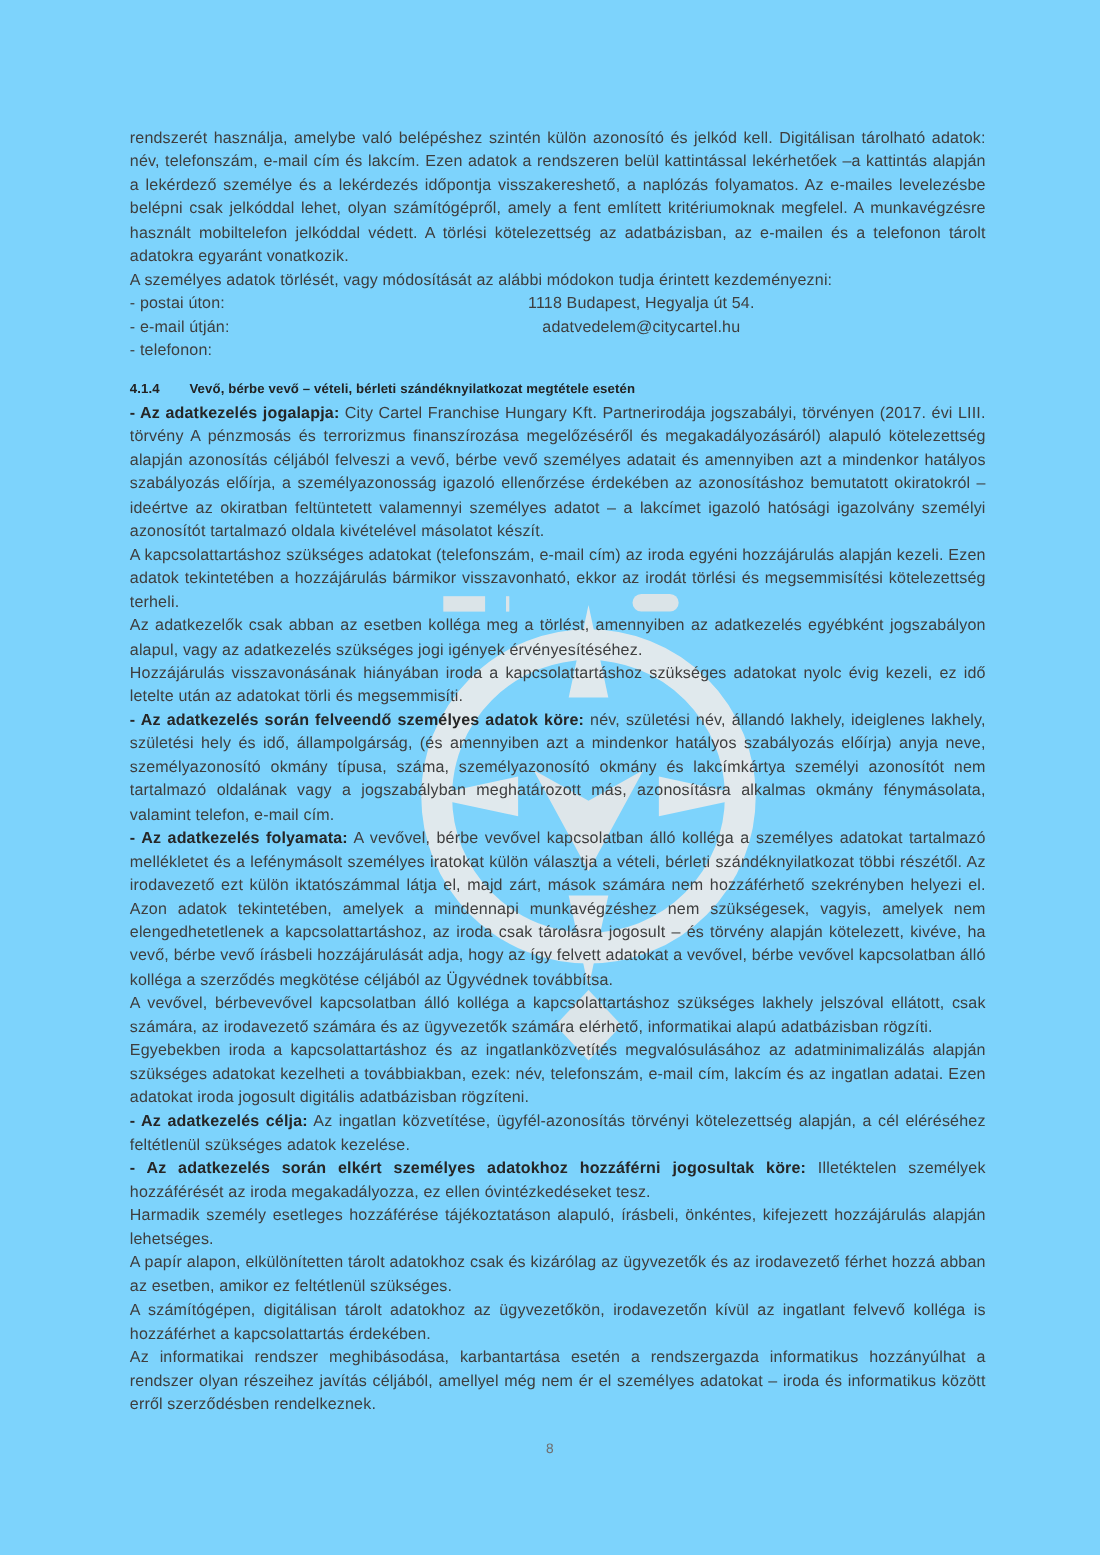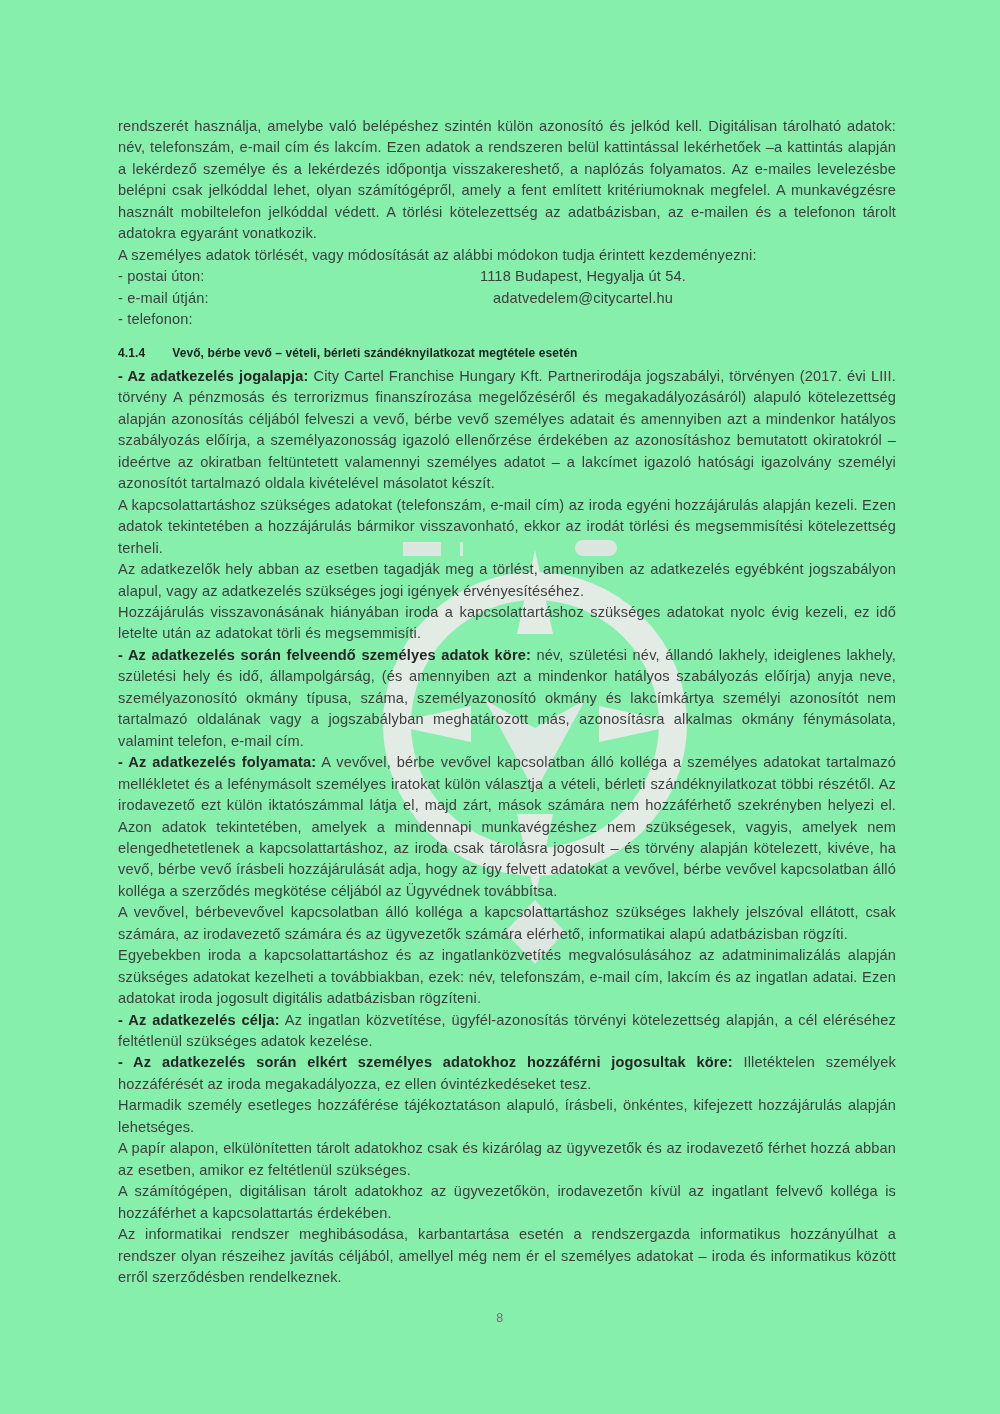--- a/index.html
+++ b/index.html
@@ -1,20 +1,20 @@
 <!DOCTYPE html>
 <html lang="hu"><head>
 <meta charset="utf-8">
 <style>
   html, body { margin: 0; padding: 0; background: #ffffff; }
   .page {
     position: relative;
     width: 1000px;
     height: 1414px;
-    background: #86efac;
+    background: #7dd3fc;
     font-family: "Liberation Sans", sans-serif;
     overflow: hidden;
   }
   .watermark {
     position: absolute;
     left: 365px;
     top: 462px;
     z-index: 0;
     pointer-events: none;
   }
@@ -101,21 +101,21 @@
 
     <h2 class="section-heading">
       <span class="section-number">4.1.4</span>
       <span class="section-title">Vevő, bérbe vevő – vételi, bérleti szándéknyilatkozat megtétele esetén</span>
     </h2>
 
     <p class="para"><span class="lead">- Az adatkezelés jogalapja:</span><span> City Cartel Franchise Hungary Kft. Partnerirodája jogszabályi, törvényen (2017. évi LIII. törvény A pénzmosás és terrorizmus finanszírozása megelőzéséről és megakadályozásáról) alapuló kötelezettség alapján azonosítás céljából felveszi a vevő, bérbe vevő személyes adatait és amennyiben azt a mindenkor hatályos szabályozás előírja, a személyazonosság igazoló ellenőrzése érdekében az azonosításhoz bemutatott okiratokról – ideértve az okiratban feltüntetett valamennyi személyes adatot – a lakcímet igazoló hatósági igazolvány személyi azonosítót tartalmazó oldala kivételével másolatot készít.</span></p>
 
     <p class="para"><span class="lead"></span><span>A kapcsolattartáshoz szükséges adatokat (telefonszám, e-mail cím) az iroda egyéni hozzájárulás alapján kezeli. Ezen adatok tekintetében a hozzájárulás bármikor visszavonható, ekkor az irodát törlési és megsemmisítési kötelezettség terheli.</span></p>
 
-    <p class="para"><span class="lead"></span><span>Az adatkezelők hely abban az esetben tagadják meg a törlést, amennyiben az adatkezelés egyébként jogszabályon alapul, vagy az adatkezelés szükséges jogi igények érvényesítéséhez.</span></p>
+    <p class="para"><span class="lead"></span><span>Az adatkezelők csak abban az esetben kolléga meg a törlést, amennyiben az adatkezelés egyébként jogszabályon alapul, vagy az adatkezelés szükséges jogi igények érvényesítéséhez.</span></p>
 
     <p class="para"><span class="lead"></span><span>Hozzájárulás visszavonásának hiányában iroda a kapcsolattartáshoz szükséges adatokat nyolc évig kezeli, ez idő letelte után az adatokat törli és megsemmisíti.</span></p>
 
     <p class="para"><span class="lead">- Az adatkezelés során felveendő személyes adatok köre:</span><span> név, születési név, állandó lakhely, ideiglenes lakhely, születési hely és idő, állampolgárság, (és amennyiben azt a mindenkor hatályos szabályozás előírja) anyja neve, személyazonosító okmány típusa, száma, személyazonosító okmány és lakcímkártya személyi azonosítót nem tartalmazó oldalának  vagy a jogszabályban meghatározott más, azonosításra  alkalmas okmány fénymásolata, valamint telefon, e-mail cím.</span></p>
 
     <p class="para"><span class="lead">- Az adatkezelés folyamata:</span><span>  A vevővel, bérbe vevővel kapcsolatban álló kolléga a személyes adatokat tartalmazó mellékletet és a lefénymásolt személyes iratokat külön választja a vételi, bérleti szándéknyilatkozat többi részétől. Az irodavezető ezt külön iktatószámmal látja el, majd zárt, mások számára nem hozzáférhető szekrényben helyezi el.  Azon adatok tekintetében, amelyek a mindennapi munkavégzéshez nem szükségesek, vagyis, amelyek nem elengedhetetlenek a kapcsolattartáshoz, az iroda csak tárolásra jogosult – és törvény alapján kötelezett, kivéve, ha vevő, bérbe vevő írásbeli hozzájárulását adja, hogy az így felvett adatokat a vevővel, bérbe vevővel kapcsolatban álló kolléga a szerződés megkötése céljából az Ügyvédnek továbbítsa.</span></p>
 
     <p class="para"><span class="lead"></span><span>A vevővel, bérbevevővel kapcsolatban álló kolléga a kapcsolattartáshoz szükséges lakhely jelszóval ellátott, csak számára, az irodavezető számára és az ügyvezetők számára elérhető, informatikai alapú adatbázisban rögzíti.</span></p>
 
     <p class="para"><span class="lead"></span><span>Egyebekben iroda a kapcsolattartáshoz és az ingatlanközvetítés megvalósulásához az adatminimalizálás alapján szükséges adatokat kezelheti a továbbiakban, ezek: név, telefonszám, e-mail cím, lakcím és az ingatlan adatai. Ezen adatokat iroda jogosult digitális adatbázisban rögzíteni.</span></p>

